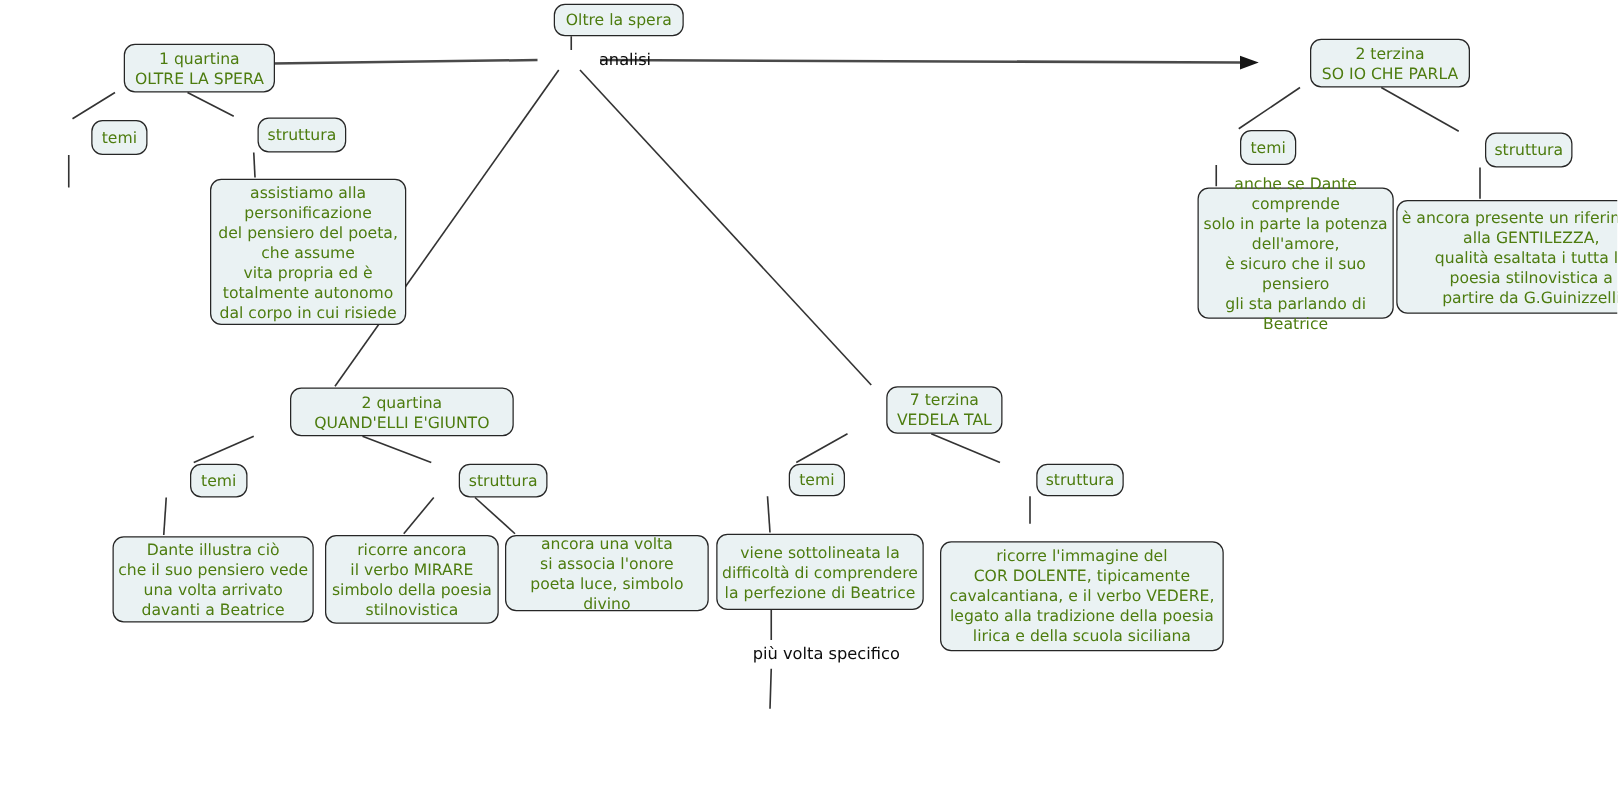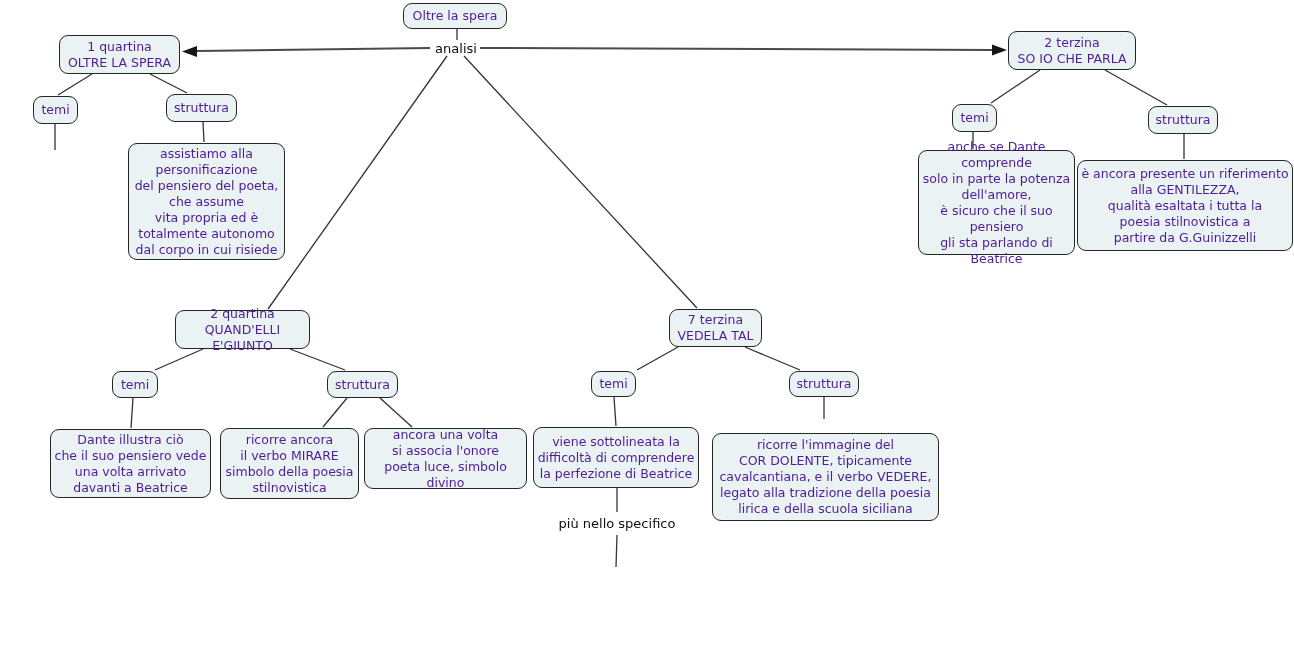--- a/index.html
+++ b/index.html
@@ -14,27 +14,28 @@
   .ln{stroke:var(--line-color,#333333);stroke-width:1.3;fill:none;}
   .cn{stroke:var(--connector-color,#4a4a4a);stroke-width:2;fill:none;}
   .arrow{fill:#161616;stroke:none;}
   .node{
     position:absolute;box-sizing:border-box;
     background:var(--node-fill,#eaf2f3);
     border:1.4px solid var(--node-border,#262626);
     border-radius:9px;
     display:flex;align-items:center;justify-content:center;
     text-align:center;white-space:pre-line;
-    font-size:12.5px;line-height:16px;color:#4c1d95;
+    font-size:12.5px;line-height:16px;color:#4d7c0f;
     padding:2px 3px;
+    margin-left:40px;
   }
   .plain{
     position:absolute;background:none;border:none;
     white-space:nowrap;font-size:13px;color:#0d0d0d;
-    display:flex;align-items:center;justify-content:center;
+    display:flex;align-items:center;justify-content:center;margin-left:44px;
   }
 </style>
 </head>
 <body>
 
 <div class="stage">
 
   <svg class="lines" viewBox="0 0 1294 645">
     <line class="ln" x1="457" y1="29" x2="457" y2="40"></line>
     <line class="cn" x1="430" y1="48" x2="197" y2="51"></line>
@@ -92,21 +93,21 @@
 solo in parte la potenza
 dell'amore,
 è sicuro che il suo pensiero
 gli sta parlando di Beatrice</div>
   <div class="node" style="left:1077px;top:160px;width:216px;height:91px">è ancora presente un riferimento
 alla GENTILEZZA,
 qualità esaltata i  tutta la
 poesia stilnovistica a
 partire da G.Guinizzelli</div>
 
-  <div class="node" style="left:175px;top:310px;width:135px;height:39px">2 quartina
+  <div class="node" style="left:192px;top:310px;width:179px;height:39px">2 quartina
 QUAND'ELLI E'GIUNTO</div>
   <div class="node" style="left:112px;top:371px;width:46px;height:27px">temi</div>
   <div class="node" style="left:327px;top:371px;width:71px;height:27px">struttura</div>
   <div class="node" style="left:50px;top:429px;width:161px;height:69px">Dante illustra ciò
 che il suo pensiero vede
 una volta arrivato
 davanti a Beatrice</div>
   <div class="node" style="left:220px;top:428px;width:139px;height:71px">ricorre ancora
 il verbo MIRARE
 simbolo della poesia
@@ -120,15 +121,15 @@
   <div class="node" style="left:591px;top:371px;width:45px;height:26px">temi</div>
   <div class="node" style="left:789px;top:371px;width:70px;height:26px">struttura</div>
   <div class="node" style="left:533px;top:427px;width:166px;height:61px">viene sottolineata la
 difficoltà di comprendere
 la perfezione di Beatrice</div>
   <div class="node" style="left:712px;top:433px;width:227px;height:88px">ricorre l'immagine del
 COR DOLENTE, tipicamente
 cavalcantiana, e il verbo VEDERE,
 legato alla tradizione della poesia
 lirica e della scuola siciliana</div>
-  <div class="plain" style="left:557px;top:515px;width:120px;height:16px">più nello specifico</div>
+  <div class="plain" style="left:557px;top:515px;width:120px;height:16px">più volta specifico</div>
 
 </div>
 
 </body></html>

